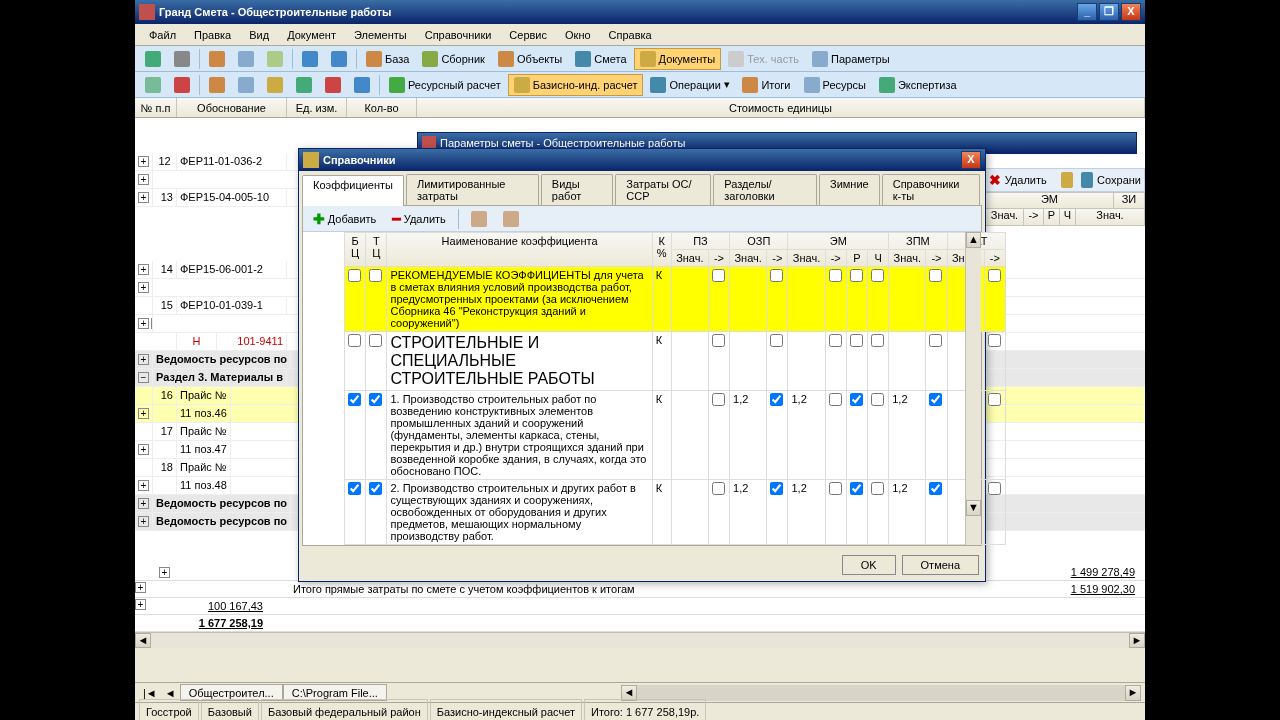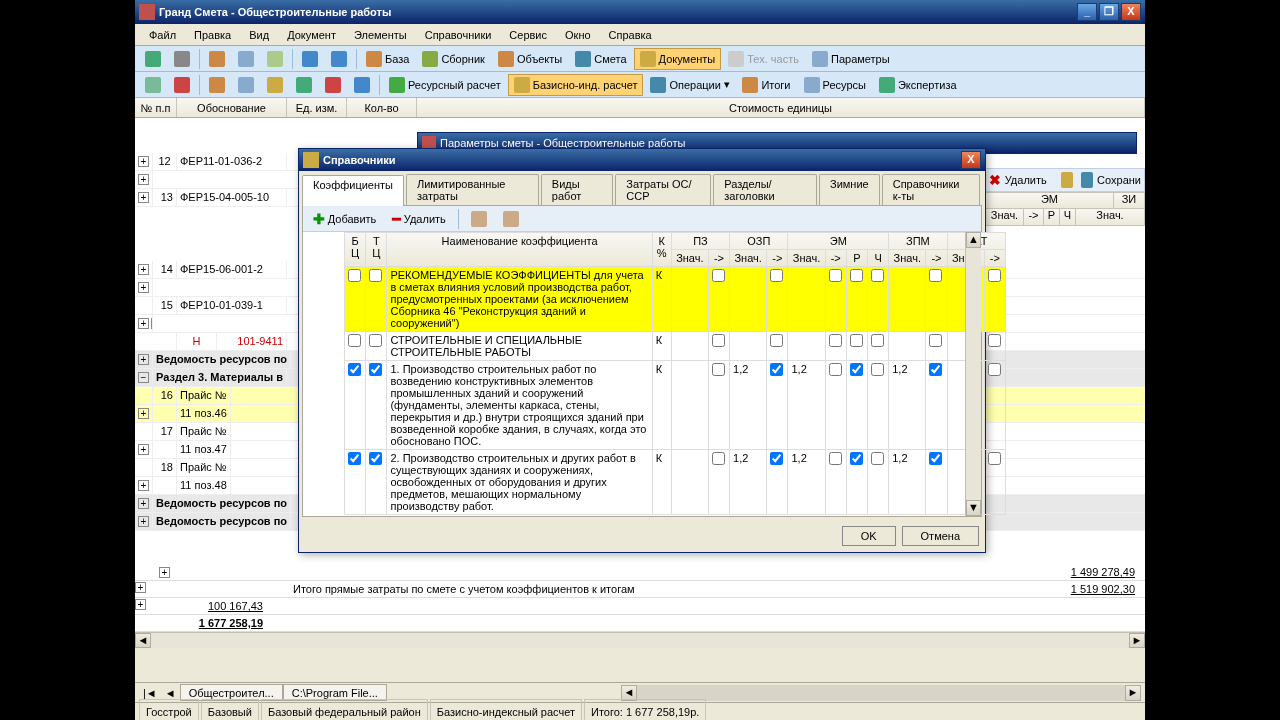--- a/index.html
+++ b/index.html
@@ -442,21 +442,21 @@
                   <td style="width: 14px;"><input type="checkbox" class="chk" style=""></td>
                   <td style="width: 14px;"><input type="checkbox" class="chk" style=""></td>
                   <td style="width: 35px;"></td>
                   <td style="width: 18px;"><input type="checkbox" class="chk" style=""></td>
                   <td style="width: 35px;"></td>
                   <td style="width: 18px;"><input type="checkbox" class="chk" style=""></td>
                 </tr>
                 <tr>
                   <td style="width: 16px;"><input type="checkbox" class="chk" style=""></td>
                   <td style="width: 16px;"><input type="checkbox" class="chk" style=""></td>
-                  <td style="width: 250px; white-space: normal; font-size: 11px;">СТРОИТЕЛЬНЫЕ И СПЕЦИАЛЬНЫЕ СТРОИТЕЛЬНЫЕ РАБОТЫ</td>
+                  <td style="width: 250px; white-space: normal; font-size: 16px;">СТРОИТЕЛЬНЫЕ И СПЕЦИАЛЬНЫЕ СТРОИТЕЛЬНЫЕ РАБОТЫ</td>
                   <td style="width: 18px;">К</td>
                   <td style="width: 35px;"></td>
                   <td style="width: 18px;"><input type="checkbox" class="chk" style=""></td>
                   <td style="width: 35px;"></td>
                   <td style="width: 18px;"><input type="checkbox" class="chk" style=""></td>
                   <td style="width: 35px;"></td>
                   <td style="width: 18px;"><input type="checkbox" class="chk" style=""></td>
                   <td style="width: 14px;"><input type="checkbox" class="chk" style=""></td>
                   <td style="width: 14px;"><input type="checkbox" class="chk" style=""></td>
                   <td style="width: 35px;"></td>

